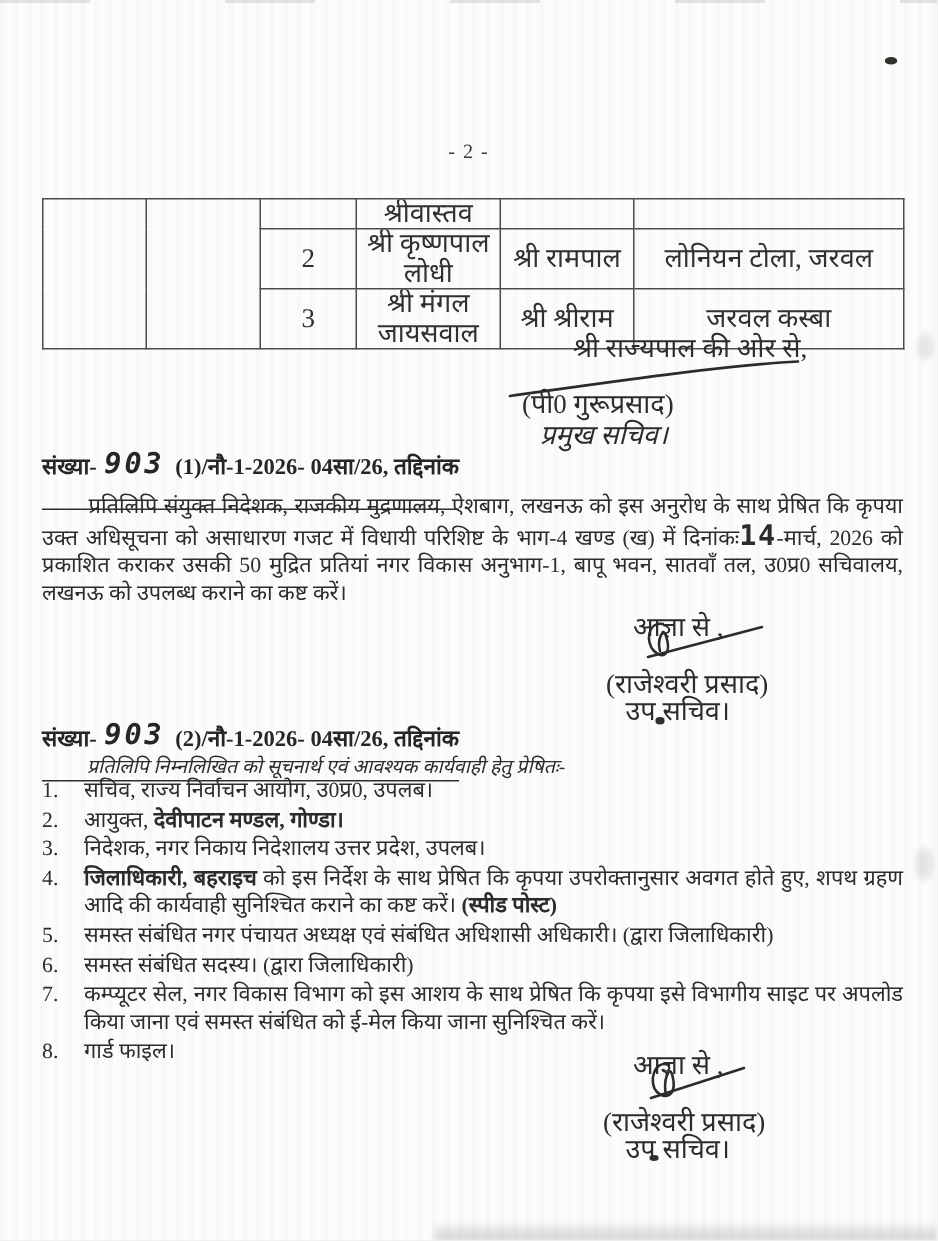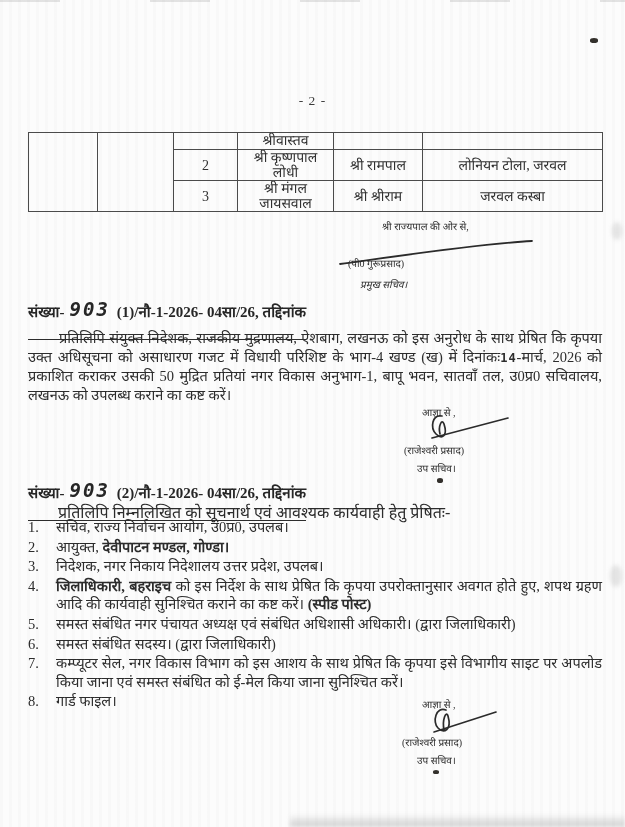--- a/index.html
+++ b/index.html
@@ -10,36 +10,36 @@
     background:#fcfcfc;
     background-image:repeating-linear-gradient(90deg, rgba(0,0,0,0.015) 0 3px, rgba(0,0,0,0) 3px 9px);
     font-family:"Liberation Serif","DejaVu Serif",serif;
     color:#2d2d2d;
     overflow:hidden;
   }
   .abs{position:absolute;}
   .b{font-weight:bold;}
   .pagenum{width:100%;top:93px;left:0;text-align:center;font-size:13.5px;letter-spacing:1px;color:#3a3a3a;}
   
-  table.doc{border-collapse:collapse;table-layout:fixed;width:574px;font-size:14px;color:#303030;}
+  table.doc{border-collapse:collapse;table-layout:fixed;width:574px;font-size:18px;color:#303030;}
   table.doc td{border:1.6px solid #4b4b4b;text-align:center;vertical-align:middle;padding:0 2px;line-height:1.08;overflow:hidden;}
   
   .sechead{font-weight:bold;font-size:15px;color:#262626;}
   .sechead .underwrap{display:inline-block;border-bottom:1.8px solid #2d2d2d;padding-bottom:18px;}
   .hw-num{font-size:19px;font-weight:600;font-style:italic;letter-spacing:2px;margin:0 7px 0 5px;position:relative;top:-1px;font-family:"DejaVu Sans Mono",monospace;}
-  .hw{font-weight:600;font-size:12px;letter-spacing:1px;font-family:"DejaVu Sans Mono",monospace;}
+  .hw{font-weight:600;font-size:19px;letter-spacing:1px;font-family:"DejaVu Sans Mono",monospace;}
   .para{width:574px;text-align:justify;text-indent:31px;font-size:14.5px;line-height:18.6px;color:#2c2c2c;}
-  .intro{font-size:16px;color:#2c2c2c;}
+  .intro{font-size:13px;color:#2c2c2c;font-style:italic;}
   
   .list{width:576px;font-size:14.5px;color:#2c2c2c;}
   .li{display:flex;line-height:18.2px;margin-bottom:1.5px;}
   .li .num{flex:0 0 28px;}
   .li .itxt{flex:1;text-align:justify;padding-right:2px;}
   
-  .sigline{font-size:10px;color:#2c2c2c;}
+  .sigline{font-size:18px;color:#2c2c2c;}
   svg.scribble{overflow:visible;}
   .speck{background:#33302c;border-radius:50%/40%;}
   .smudge{background:rgba(120,120,120,0.18);filter:blur(2px);border-radius:50%;}
   .botshadow{left:290px;bottom:0;width:335px;height:13px;
     background:linear-gradient(to top, rgba(90,90,90,0.28), rgba(120,120,120,0.0));
     filter:blur(2px);}
   .topline{top:0;left:0;width:100%;height:2px;
     background:repeating-linear-gradient(90deg, rgba(0,0,0,0.10) 0 60px, rgba(0,0,0,0) 60px 150px);}
 </style>
 </head>

